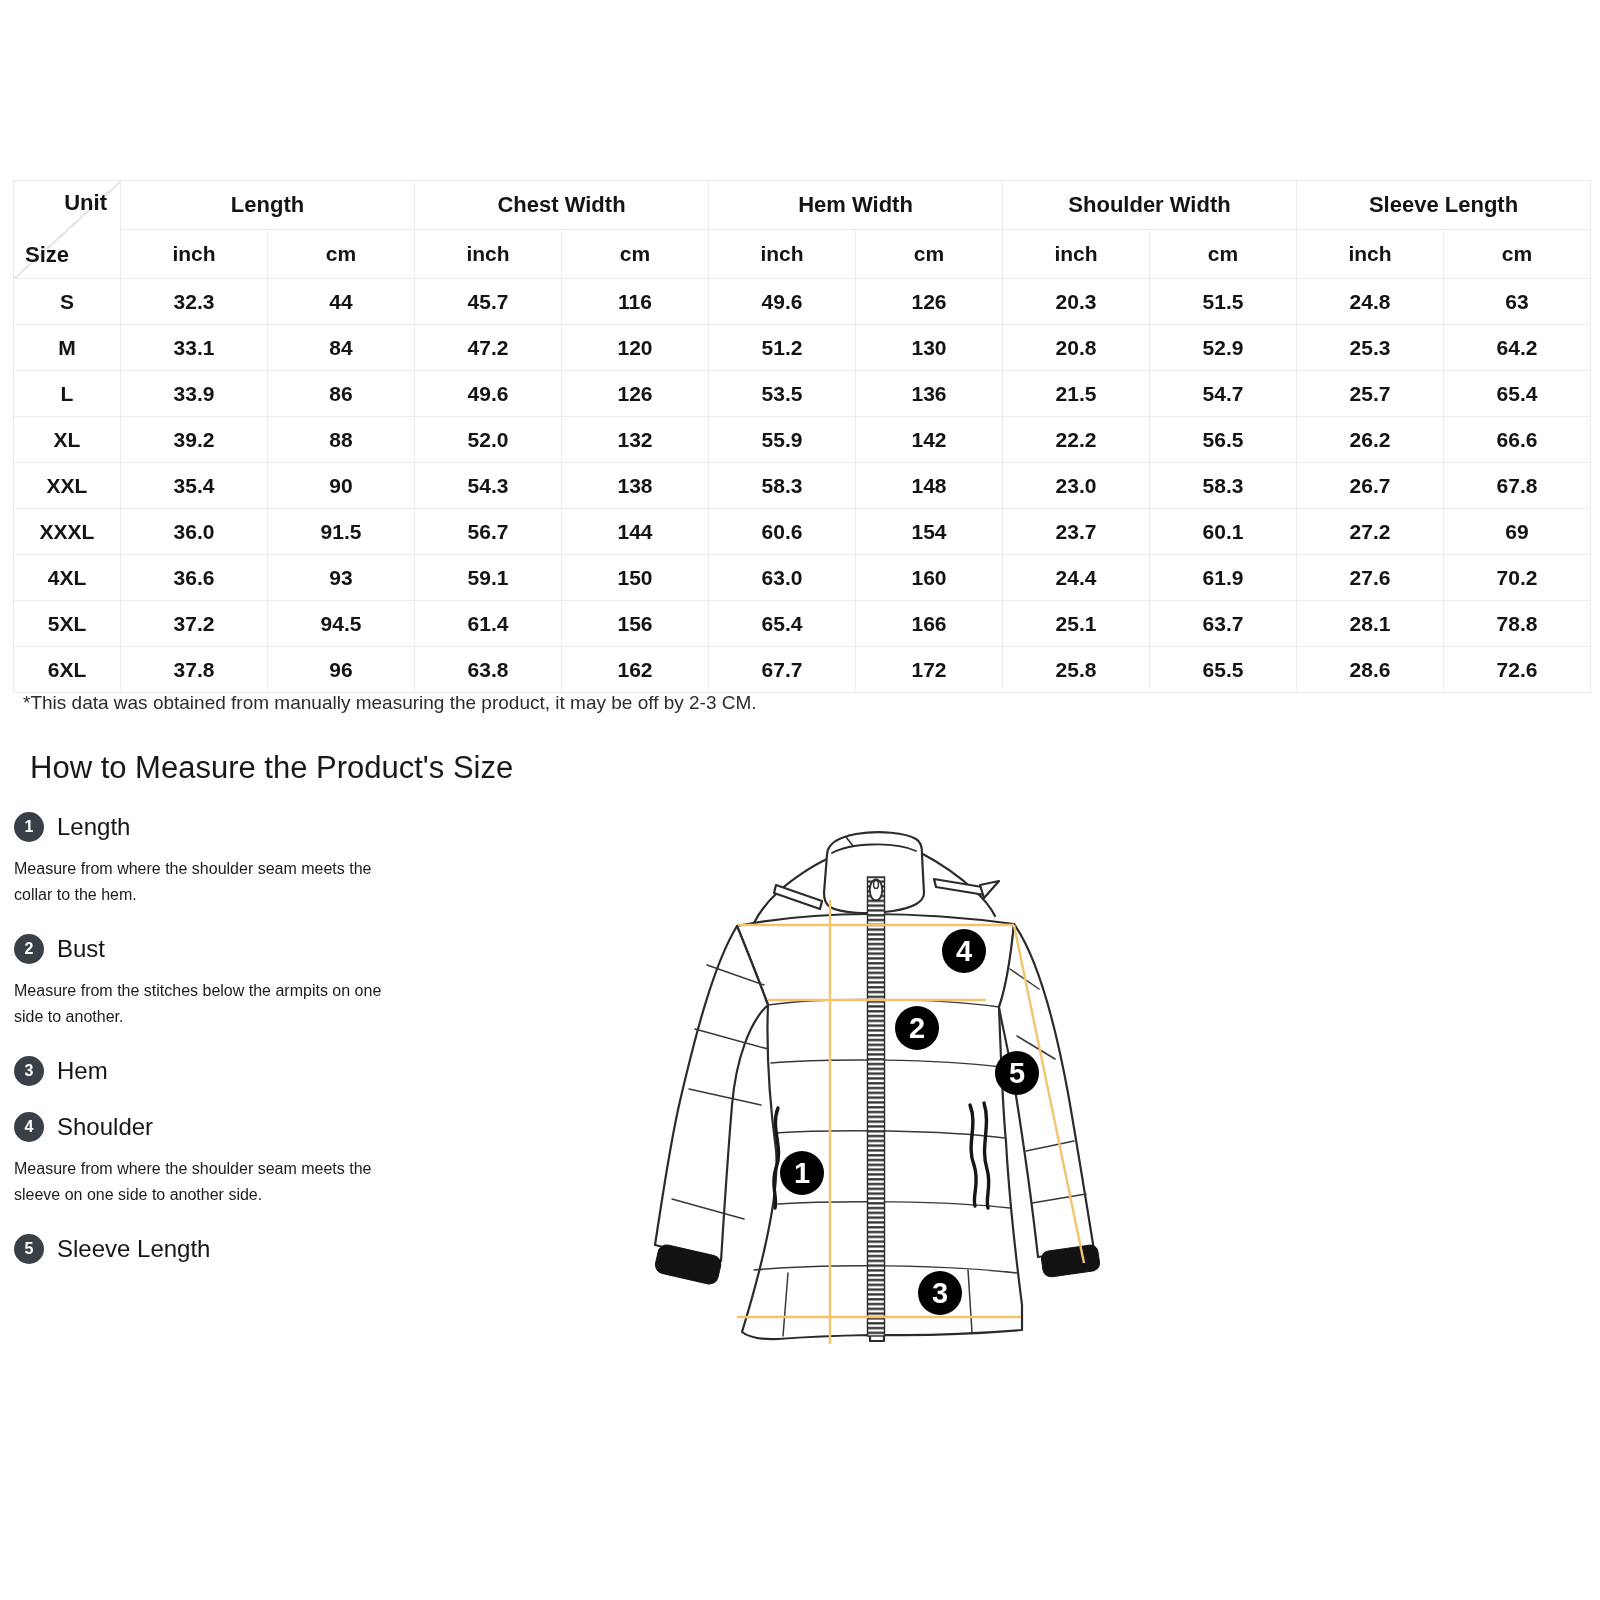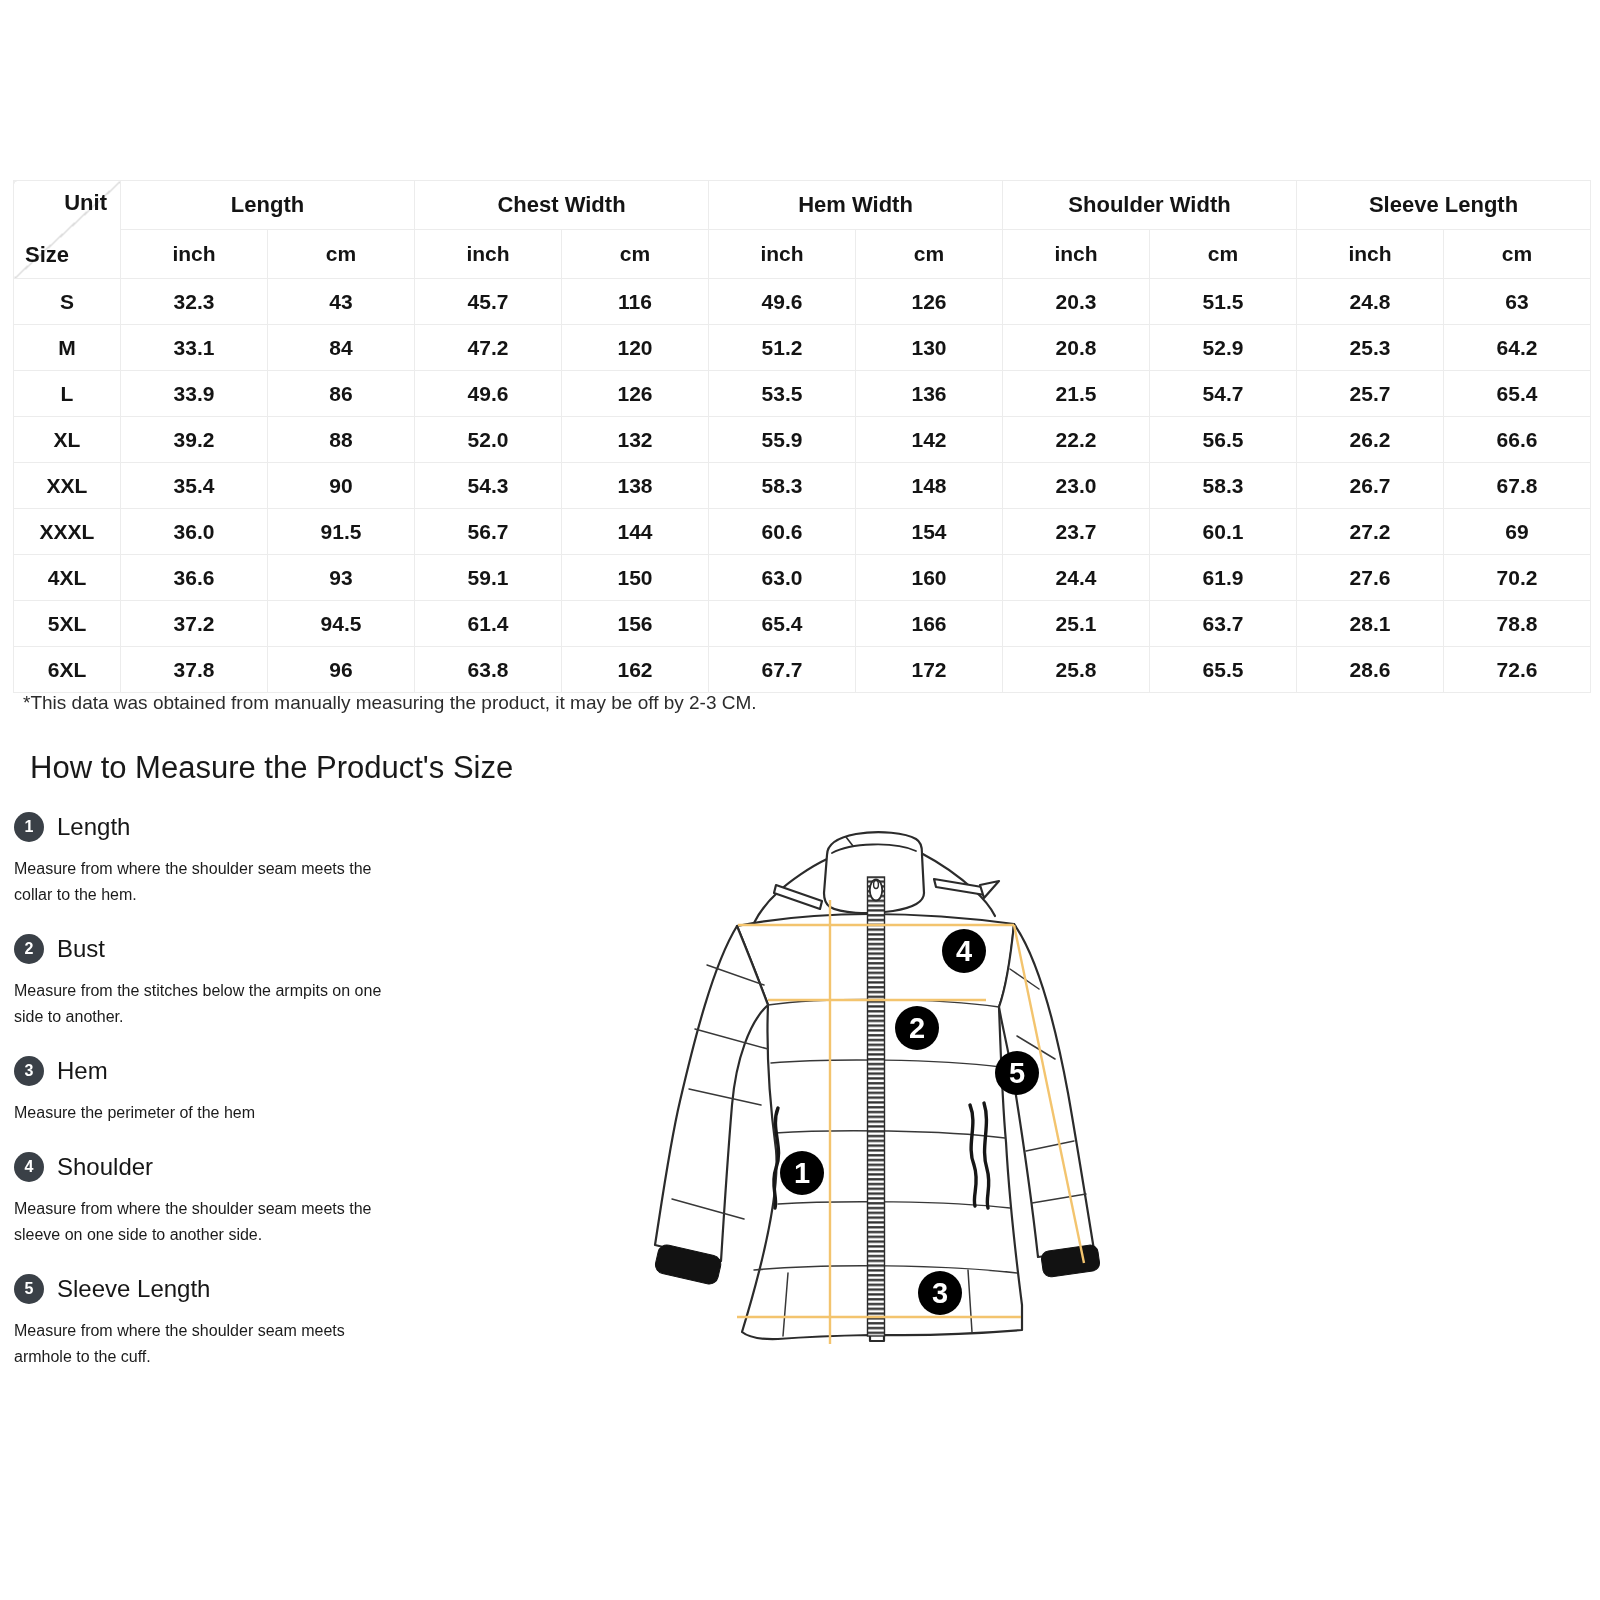--- a/index.html
+++ b/index.html
@@ -111,21 +111,21 @@
         <th class="unit-cell">inch</th>
         <th class="unit-cell">cm</th>
         <th class="unit-cell">inch</th>
         <th class="unit-cell">cm</th>
       </tr>
   </thead>
   <tbody>
       <tr>
         <th>S</th>
         <td>32.3</td>
-        <td>43</td>
+        <td>44</td>
         <td>45.7</td>
         <td>116</td>
         <td>49.6</td>
         <td>126</td>
         <td>20.3</td>
         <td>51.5</td>
         <td>24.8</td>
         <td>63</td>
       </tr>
       <tr>
@@ -256,39 +256,36 @@
     </div>
     <p class="idesc">Measure from the stitches below the armpits on one
 side to another.</p>
   </div>
 
   <div class="m-item">
     <div class="item-head">
       <span class="badge">3</span>
       <span class="ititle">Hem</span>
     </div>
-    <p class="idesc">Measure the perimeter of the hem</p>
   </div>
 
   <div class="m-item">
     <div class="item-head">
       <span class="badge">4</span>
       <span class="ititle">Shoulder</span>
     </div>
     <p class="idesc">Measure from where the shoulder seam meets the
 sleeve on one side to another side.</p>
   </div>
 
   <div class="m-item">
     <div class="item-head">
       <span class="badge">5</span>
       <span class="ititle">Sleeve Length</span>
     </div>
-    <p class="idesc">Measure from where the shoulder seam meets
-armhole to the cuff.</p>
   </div>
 </div>
 
 <div class="diagram">
 <svg width="502" height="560" viewBox="0 0 502 560" xmlns="http://www.w3.org/2000/svg">
   <defs>
     <pattern id="zipperP" width="17" height="4.8" patternUnits="userSpaceOnUse">
       <rect width="17" height="4.8" fill="#ffffff"></rect>
       <rect y="1.1" width="17" height="2.3" fill="#2f2f2f"></rect>
     </pattern>

